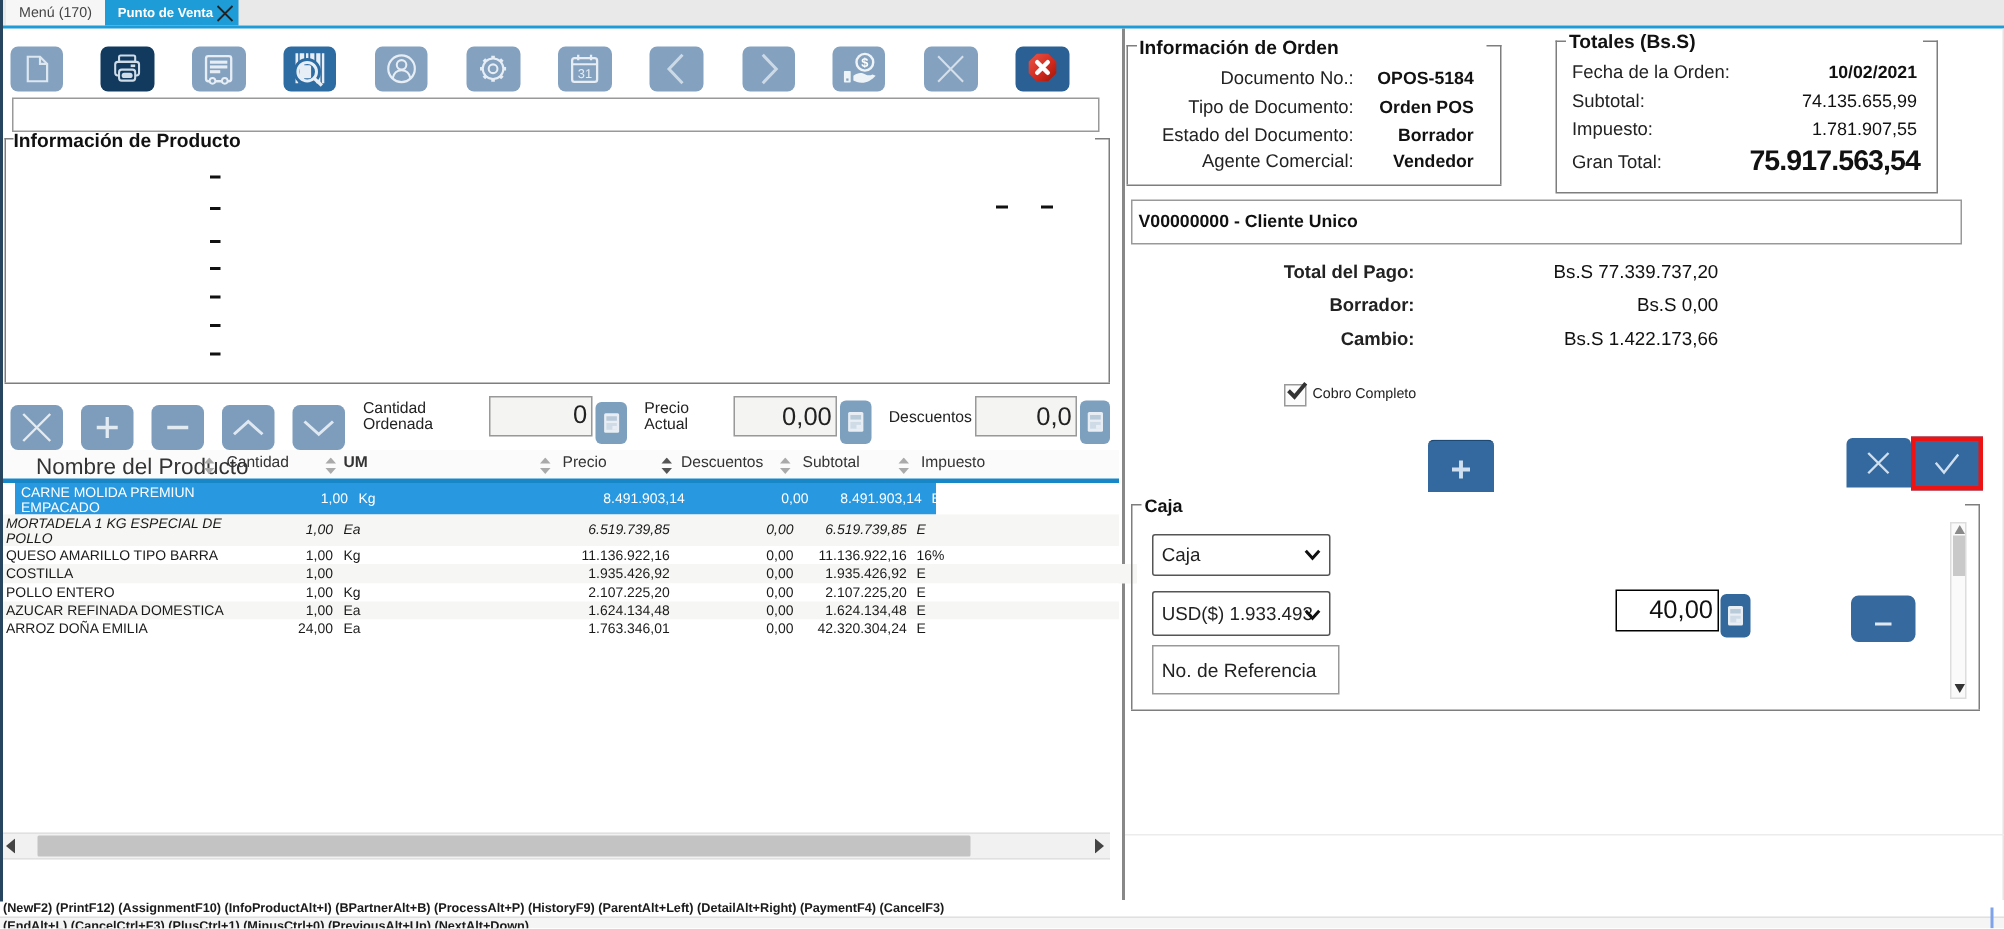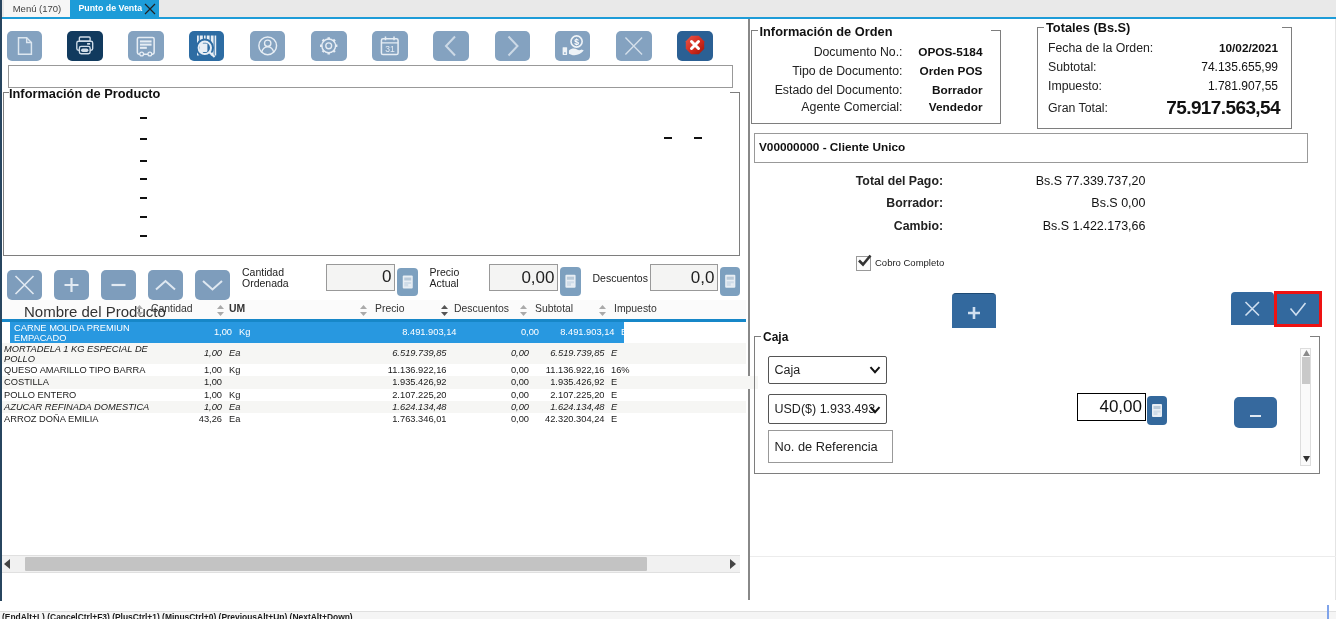--- a/index.html
+++ b/index.html
@@ -294,49 +294,50 @@
   </div>
   <div class="abs" style="left:0;top:388.5px;width:746px;height:12.5px;background:#fff;color:#1a1a1a;font-size:9.3px;">
     <div class="cell" style="left:4px;top:1px;">POLLO ENTERO</div>
     <div class="cell" style="left:142px;top:1px;width:80px;text-align:right;">1,00</div>
     <div class="cell" style="left:229px;top:1px;">Kg</div>
     <div class="cell" style="left:340px;top:1px;width:106.5px;text-align:right;">2.107.225,20</div>
     <div class="cell" style="left:459px;top:1px;width:70px;text-align:right;">0,00</div>
     <div class="cell" style="left:500px;top:1px;width:104.5px;text-align:right;">2.107.225,20</div>
     <div class="cell" style="left:611px;top:1px;">E</div>
   </div>
-  <div class="abs" style="left:0;top:401px;width:746px;height:12px;background:#f6f6f4;color:#1a1a1a;font-size:9.3px;font-style:italic;">
+  <div class="abs" style="left:0;top:401px;width:746px;height:12px;background:#f6f6f4;color:#1a1a1a;font-size:9.3px;">
     <div class="cell" style="left:4px;top:0.5px;">AZUCAR REFINADA DOMESTICA</div>
     <div class="cell" style="left:142px;top:0.5px;width:80px;text-align:right;">1,00</div>
     <div class="cell" style="left:229px;top:0.5px;">Ea</div>
     <div class="cell" style="left:340px;top:0.5px;width:106.5px;text-align:right;">1.624.134,48</div>
     <div class="cell" style="left:459px;top:0.5px;width:70px;text-align:right;">0,00</div>
     <div class="cell" style="left:500px;top:0.5px;width:104.5px;text-align:right;">1.624.134,48</div>
     <div class="cell" style="left:611px;top:0.5px;">E</div>
   </div>
   <div class="abs" style="left:0;top:413px;width:746px;height:12.5px;background:#fff;color:#1a1a1a;font-size:9.3px;">
     <div class="cell" style="left:4px;top:1px;">ARROZ DOÑA EMILIA</div>
-    <div class="cell" style="left:142px;top:1px;width:80px;text-align:right;">43,26</div>
+    <div class="cell" style="left:142px;top:1px;width:80px;text-align:right;">24,00</div>
     <div class="cell" style="left:229px;top:1px;">Ea</div>
     <div class="cell" style="left:340px;top:1px;width:106.5px;text-align:right;">1.763.346,01</div>
     <div class="cell" style="left:459px;top:1px;width:70px;text-align:right;">0,00</div>
     <div class="cell" style="left:500px;top:1px;width:104.5px;text-align:right;">42.320.304,24</div>
     <div class="cell" style="left:611px;top:1px;">E</div>
   </div>
 
   <div class="abs" style="left:2px;top:554.5px;width:738px;height:18px;background:#f1f1f1;border-top:1px solid #e0e0e0;border-bottom:1px solid #e0e0e0;box-sizing:border-box;"></div>
   <div class="abs" style="left:25px;top:557px;width:622px;height:13.5px;background:#c3c3c3;border-radius:1px;"></div>
   <svg class="abs" style="left:3px;top:559px;" width="8" height="10">
       <path d="M7 0 L1 5 L7 10 Z" fill="#444"></path>
     </svg>
   <svg class="abs" style="left:729px;top:559px;" width="8" height="10">
       <path d="M1 0 L7 5 L1 10 Z" fill="#444"></path>
     </svg>
 
   <div class="abs" style="left:0;top:611px;width:1336px;height:8px;background:#f5f5f5;border-top:1px solid #e0e0e0;"></div>
+  <div class="abs" style="left:2px;top:599.5px;font-size:8.45px;font-weight:bold;color:#1a1a1a;white-space:nowrap;z-index:5;">(NewF2) (PrintF12) (AssignmentF10) (InfoProductAlt+I) (BPartnerAlt+B) (ProcessAlt+P) (HistoryF9) (ParentAlt+Left) (DetailAlt+Right) (PaymentF4) (CancelF3)</div>
   <div class="abs" style="left:2px;top:611.5px;font-size:8.45px;font-weight:bold;color:#1a1a1a;white-space:nowrap;z-index:5;">(EndAlt+L) (CancelCtrl+F3) (PlusCtrl+1) (MinusCtrl+0) (PreviousAlt+Up) (NextAlt+Down)</div>
   <div class="abs" style="left:1326.5px;top:605px;width:2.5px;height:13.5px;background:#7fa3ea;z-index:6;"></div>
 
   <div class="grpline" style="left:750.5px;top:30.3px;width:7px;height:1px;"></div>
   <div class="grpline" style="left:991px;top:30.3px;width:10px;height:1px;"></div>
   <div class="grpline" style="left:750.5px;top:30.3px;width:1px;height:92.3px;"></div>
   <div class="grpline" style="left:1000px;top:30.3px;width:1px;height:92.3px;"></div>
   <div class="grpline" style="left:750.5px;top:122.6px;width:250.5px;height:1px;"></div>
   <div class="grptitle" style="left:759.5px;top:23.5px;font-size:12.8px;">Información de Orden</div>
 

